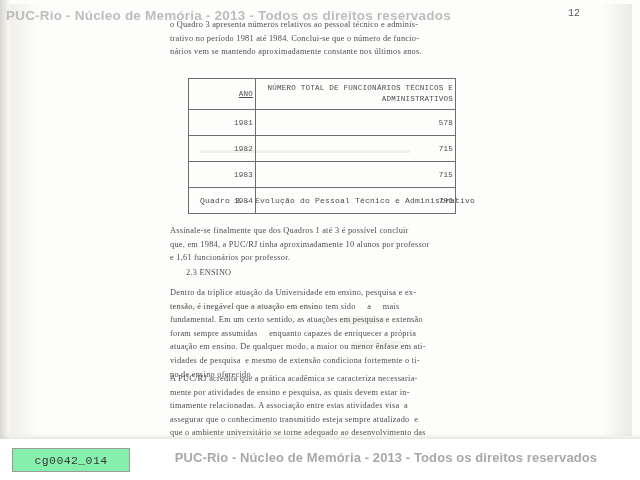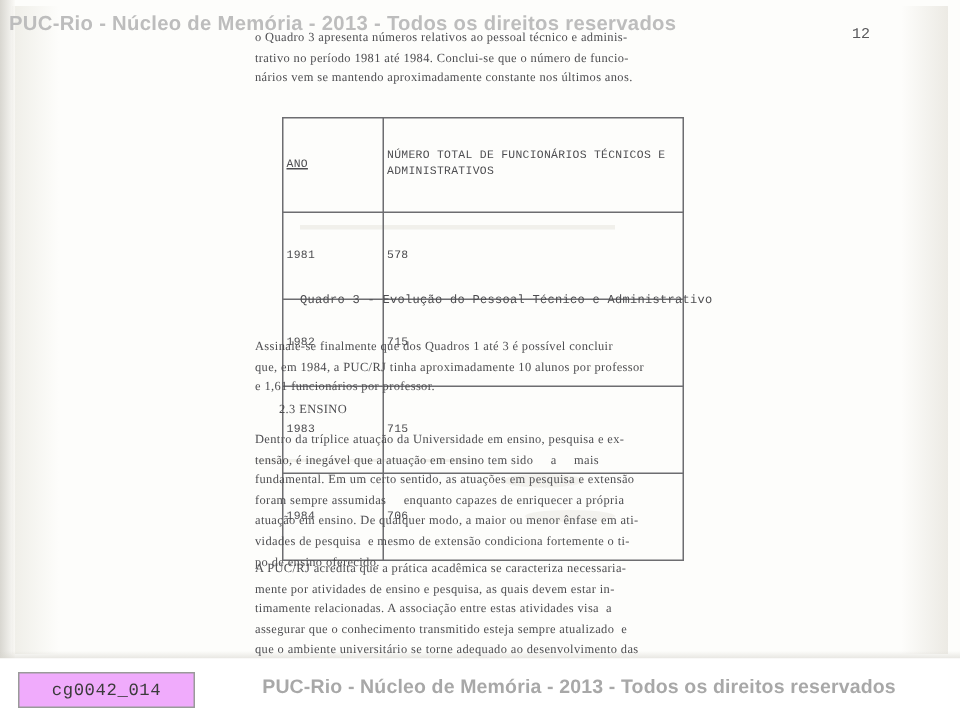--- a/index.html
+++ b/index.html
@@ -71,21 +71,20 @@
   }
 
   
   .page-number {
     position: absolute;
     right: 60px;
     top: 8px;
     font-family: "Liberation Mono", monospace;
     font-size: 10px;
     color: #58585a;
-    margin-top: 10px;
   }
 
   
   .typed {
     position: absolute;
     font-family: Liberation Serif, serif;
     font-size: 8.3px;
     line-height: 13.6px;
     color: #4d4d50;
     letter-spacing: .25px;
@@ -109,22 +108,22 @@
     border-collapse: collapse;
     width: 268px;
     font-family: "Liberation Mono", monospace;
     font-size: 7.6px;
     color: #4d4d50;
     letter-spacing: .2px;
   }
   table.quadro th,
   table.quadro td {
     border: 1px solid #6d6d70;
-    padding: 20px 2px;
-    text-align: left;
+    padding: 4px 2px;
+    text-align: right;
     vertical-align: middle;
   }
   table.quadro th.col-ano { width: 62px; font-weight: normal; text-decoration: underline; }
   table.quadro th.col-num { font-weight: normal; line-height: 11px; }
   table.quadro td { height: 17px; }
 
   .table-caption {
     position: absolute;
     left: 200px;
     top: 196px;
@@ -158,21 +157,21 @@
     background: #ffffff;
     border-top: 1px solid #ffffff;
   }
   #footer-id {
     position: absolute;
     left: 12px;
     top: 8px;
     width: 116px;
     height: 22px;
     border: 1px solid #9a9a9a;
-    background: #f0abfc;
+    background: #86efac;
     display: flex;
     align-items: center;
     justify-content: center;
     font-family: "Liberation Mono", monospace;
     font-size: 11.5px;
     color: #3a3a3a;
     letter-spacing: .4px;
   }
   #footer-watermark {
     position: absolute;

